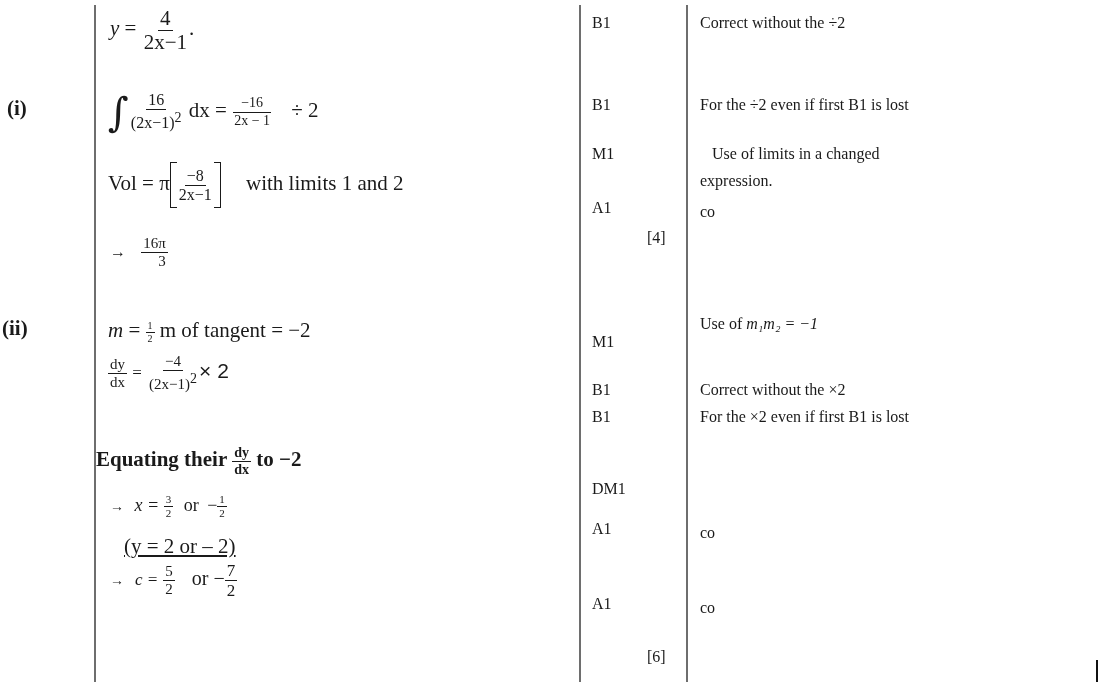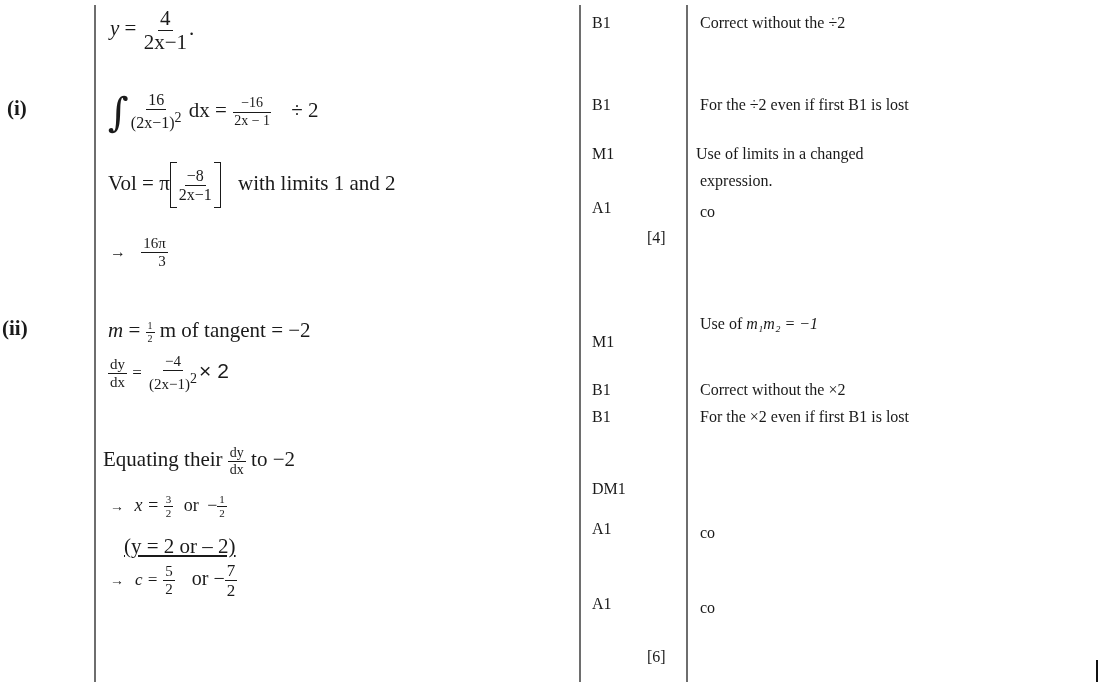--- a/index.html
+++ b/index.html
@@ -50,21 +50,21 @@
     <span class="den">2x − 1</span>
   </span>
   <span style="margin-left:14px;">÷ 2</span>
 </div>
 
 <div class="abs txt" style="left:108px; top:162px;">
   <span>Vol = π</span><span class="lb"></span><span class="frac" style="font-size:16px;">
     <span class="num">−8</span>
     <span class="den">2x−1</span>
   </span><span class="rb"></span>
-  <span style="margin-left:12px;font-family:Liberation Serif, serif;">with limits 1 and 2</span>
+  <span style="margin-left:20px;font-family:Liberation Serif, serif;">with limits 1 and 2</span>
 </div>
 
 <div class="abs txt" style="left:110px; top:236px;">
   <span style="font-size:16px;">→</span>
   <span class="frac" style="font-size:15px; margin-left:10px;align-items:flex-end;">
     <span class="num">16π</span>
     <span class="den">3</span>
   </span>
 </div>
 
@@ -83,21 +83,21 @@
     <span class="num">dy</span>
     <span class="den">dx</span>
   </span>
   <span style="font-size:17px;">=</span>
   <span class="frac" style="font-size:15px;">
     <span class="num">−4</span>
     <span class="den"><span>(2x−1)</span><sup>2</sup></span>
   </span><span style="font-family:'Liberation Sans', sans-serif;">× 2</span>
 </div>
 
-<div class="abs txt" style="left:103px; top:446px;">
+<div class="abs txt" style="left:96px; top:446px;font-weight:bold;">
   <span>Equating their</span>
   <span class="frac" style="font-size:14px;">
     <span class="num">dy</span>
     <span class="den">dx</span>
   </span>
   <span>to −2</span>
 </div>
 
 <div class="abs txt" style="left:110px; top:494px; font-size:18px;">
   <span style="font-size:14px;">→</span>
@@ -136,21 +136,21 @@
 <div class="abs mark" style="left:592px; top:333px;">M1</div>
 <div class="abs mark" style="left:592px; top:381px;">B1</div>
 <div class="abs mark" style="left:592px; top:408px;">B1</div>
 <div class="abs mark" style="left:592px; top:480px;">DM1</div>
 <div class="abs mark" style="left:592px; top:520px;">A1</div>
 <div class="abs mark" style="left:592px; top:595px;">A1</div>
 <div class="abs mark" style="left:647px; top:648px;">[6]</div>
 
 <div class="abs mark" style="left:700px; top:14px;">Correct without the ÷2</div>
 <div class="abs mark" style="left:700px; top:96px;">For the ÷2 even if first B1 is lost</div>
-<div class="abs mark" style="left:696px; top:145px;">Use of limits in a changed</div>
+<div class="abs mark" style="left:712px; top:145px;">Use of limits in a changed</div>
 <div class="abs mark" style="left:700px; top:172px;">expression.</div>
 <div class="abs" style="left:700px; top:203px; font-size:16px;">co</div>
 <div class="abs mark" style="left:700px; top:315px;">
   <span>Use of </span><span class="it">m₁m₂ = −1</span>
 </div>
 <div class="abs mark" style="left:700px; top:381px;">Correct without the ×2</div>
 <div class="abs mark" style="left:700px; top:408px;">For the ×2 even if first B1 is lost</div>
 <div class="abs" style="left:700px; top:524px; font-size:16px;">co</div>
 <div class="abs" style="left:700px; top:599px; font-size:16px;">co</div>
 

